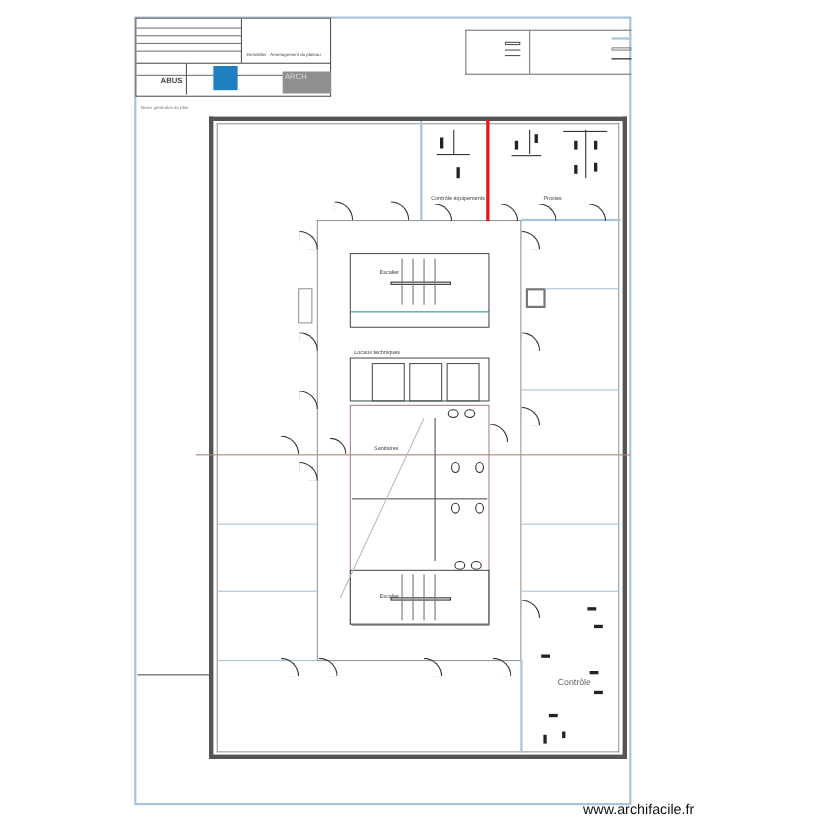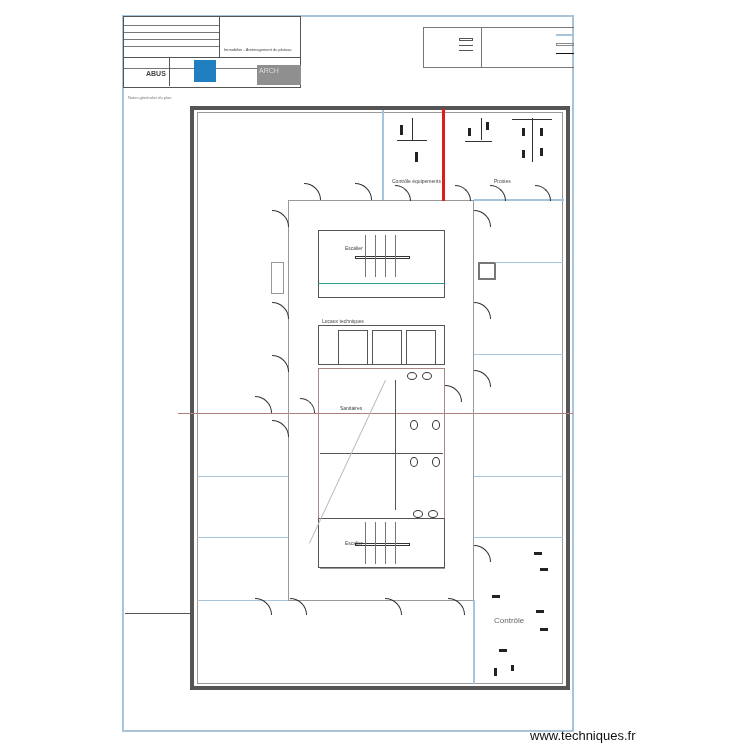--- a/index.html
+++ b/index.html
@@ -144,21 +144,21 @@
 <div class="glass" style="left:474px;top:354px;width:89px;height:1px;"></div>
 <div class="glass" style="left:474px;top:476px;width:89px;height:1px;"></div>
 <div class="glass" style="left:474px;top:537px;width:89px;height:1px;"></div>
 
 <div class="glass" style="left:197px;top:476px;width:91px;height:1px;"></div>
 <div class="glass" style="left:197px;top:537px;width:91px;height:1px;"></div>
 <div class="glass" style="left:197px;top:600px;width:91px;height:1px;"></div>
 <div class="glass" style="left:473px;top:600px;width:2px;height:84px;"></div>
 
 <div>
-  <div class="lbl-big" style="left:494px;top:616px;">Contrôle</div>
+  <div class="lbl-big" style="left:507px;top:616px;">Contrôle</div>
   <div class="desk" style="left:534px;top:552px;width:8px;height:3px;"></div>
   <div class="desk" style="left:540px;top:568px;width:8px;height:3px;"></div>
   <div class="desk" style="left:492px;top:595px;width:8px;height:3px;"></div>
   <div class="desk" style="left:536px;top:610px;width:8px;height:3px;"></div>
   <div class="desk" style="left:540px;top:628px;width:8px;height:3px;"></div>
   <div class="desk" style="left:499px;top:649px;width:8px;height:3px;"></div>
   <div class="desk" style="left:494px;top:668px;width:3px;height:8px;"></div>
   <div class="desk" style="left:511px;top:665px;width:3px;height:6px;"></div>
 </div>
 
@@ -179,13 +179,13 @@
   <div class="door" style="left:255px;top:396px;width:16px;height:16px;"></div>
   <div class="door" style="left:272px;top:420px;width:16px;height:16px;"></div>
   <div class="door" style="left:255px;top:598px;width:16px;height:16px;"></div>
   <div class="door" style="left:290px;top:598px;width:16px;height:16px;"></div>
   <div class="door" style="left:385px;top:598px;width:16px;height:16px;"></div>
   <div class="door" style="left:448px;top:598px;width:16px;height:16px;"></div>
   <div class="door" style="left:445px;top:385px;width:16px;height:16px;"></div>
   <div class="door" style="left:300px;top:398px;width:14px;height:14px;"></div>
 </div>
 
-<div class="watermark">www.techniques.fr</div>
+<div class="watermark">www.archifacile.fr</div>
 
 </body></html>

